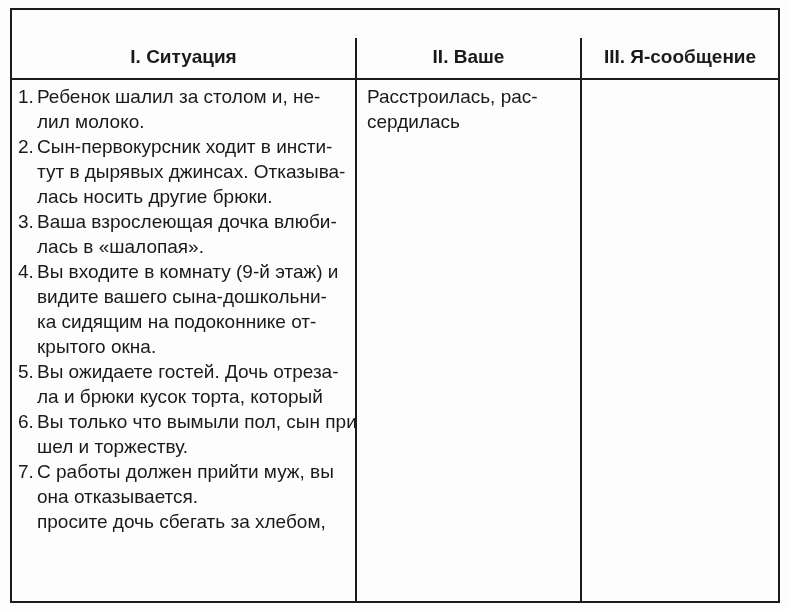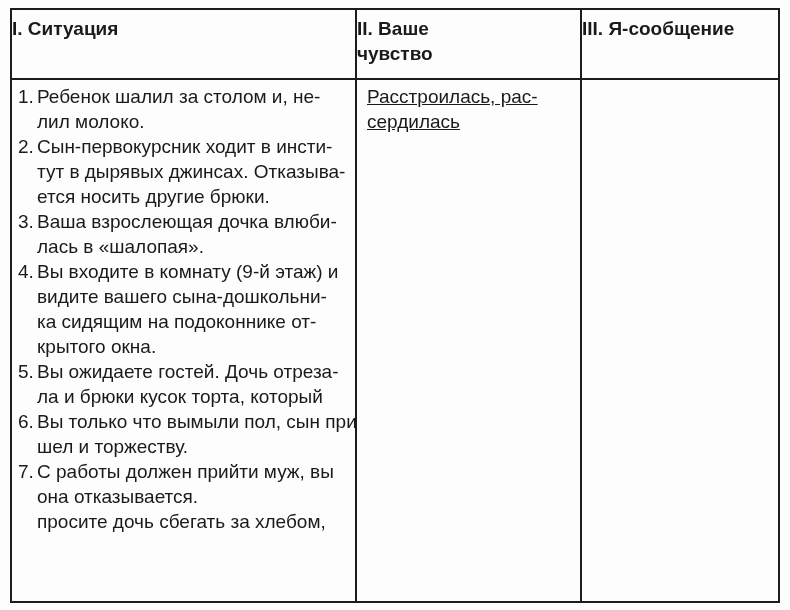--- a/index.html
+++ b/index.html
@@ -29,27 +29,28 @@
   .cell{
     box-sizing:border-box;
     overflow:hidden;
     font-size:19px;
     line-height:25px;
   }
   .c1,.c2{border-right:2px solid var(--border);}
   .th{
     border-bottom:2px solid var(--border);
     font-weight:bold;
-    text-align:left;
+    text-align:center;
     padding-top:6px;
     font-size:19px;
+    margin-top:28px;
   }
   .td{padding-top:4px;}
   .td.c1{padding-left:6px;padding-right:4px;}
-  .td.c2{padding-left:10px;text-decoration:underline;}
+  .td.c2{padding-left:10px;}
   .td.c3{padding-left:10px;padding-right:6px;}
   .sit-item{
     position:relative;
     padding-left:19px;
   }
   .sit-num{
     position:absolute;
     left:0;top:0;
     white-space:nowrap;
   }
@@ -74,21 +75,21 @@
     <div class="cell td c1">
         <div class="sit-item">
           <span class="sit-num">1.</span>
           <div class="line">Ребенок шалил за столом и, не-</div>
           <div class="line">лил молоко.</div>
         </div>
         <div class="sit-item">
           <span class="sit-num">2.</span>
           <div class="line">Сын-первокурсник ходит в инсти-</div>
           <div class="line">тут в дырявых джинсах. Отказыва-</div>
-          <div class="line">ется носить другие брюки.</div>
+          <div class="line">лась носить другие брюки.</div>
         </div>
         <div class="sit-item">
           <span class="sit-num">3.</span>
           <div class="line">Ваша взрослеющая дочка влюби-</div>
           <div class="line">лась в «шалопая».</div>
         </div>
         <div class="sit-item">
           <span class="sit-num">4.</span>
           <div class="line">Вы входите в комнату (9-й этаж) и</div>
           <div class="line">видите вашего сына-дошкольни-</div>

